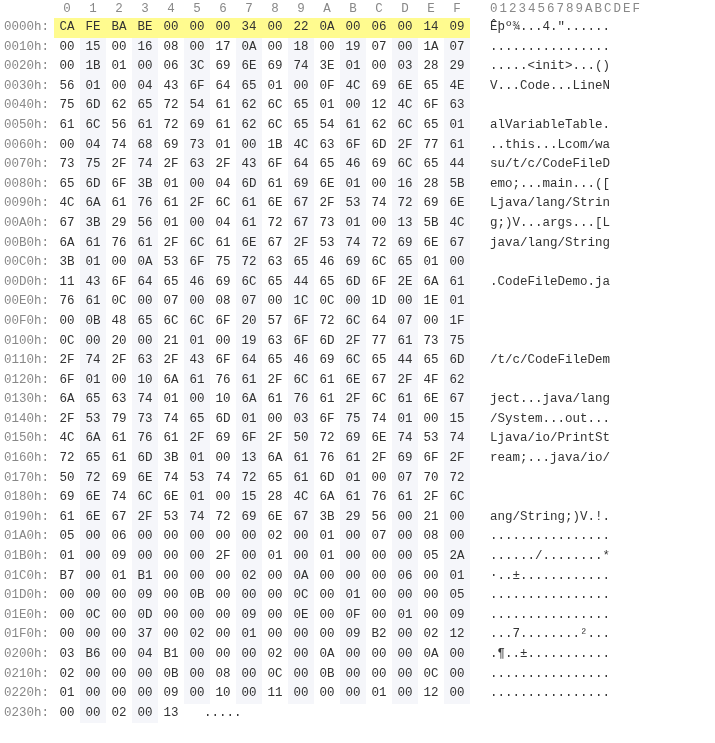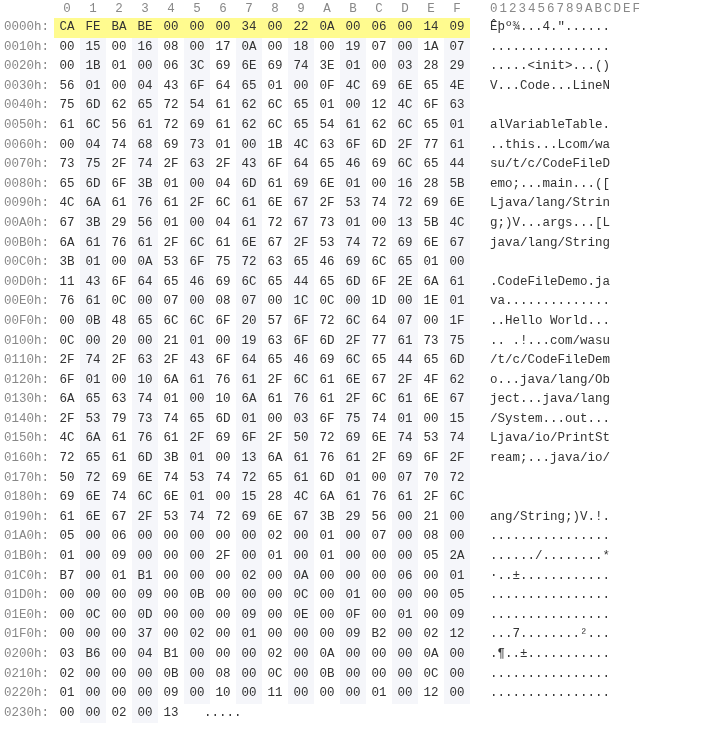--- a/index.html
+++ b/index.html
@@ -396,63 +396,60 @@
         <span class="byte stripe">07</span>
         <span class="byte">00</span>
         <span class="byte stripe">1C</span>
         <span class="byte">0C</span>
         <span class="byte stripe">00</span>
         <span class="byte">1D</span>
         <span class="byte stripe">00</span>
         <span class="byte">1E</span>
         <span class="byte stripe">01</span>
         <span class="gap"></span>
-        <span class="ascii">va..............</span>
       </div>
       <div class="row">
         <span class="offset">00F0h:</span>
         <span class="byte">00</span>
         <span class="byte stripe">0B</span>
         <span class="byte">48</span>
         <span class="byte stripe">65</span>
         <span class="byte">6C</span>
         <span class="byte stripe">6C</span>
         <span class="byte">6F</span>
         <span class="byte stripe">20</span>
         <span class="byte">57</span>
         <span class="byte stripe">6F</span>
         <span class="byte">72</span>
         <span class="byte stripe">6C</span>
         <span class="byte">64</span>
         <span class="byte stripe">07</span>
         <span class="byte">00</span>
         <span class="byte stripe">1F</span>
         <span class="gap"></span>
-        <span class="ascii">..Hello World...</span>
       </div>
       <div class="row">
         <span class="offset">0100h:</span>
         <span class="byte">0C</span>
         <span class="byte stripe">00</span>
         <span class="byte">20</span>
         <span class="byte stripe">00</span>
         <span class="byte">21</span>
         <span class="byte stripe">01</span>
         <span class="byte">00</span>
         <span class="byte stripe">19</span>
         <span class="byte">63</span>
         <span class="byte stripe">6F</span>
         <span class="byte">6D</span>
         <span class="byte stripe">2F</span>
         <span class="byte">77</span>
         <span class="byte stripe">61</span>
         <span class="byte">73</span>
         <span class="byte stripe">75</span>
         <span class="gap"></span>
-        <span class="ascii">.. .!...com/wasu</span>
       </div>
       <div class="row">
         <span class="offset">0110h:</span>
         <span class="byte">2F</span>
         <span class="byte stripe">74</span>
         <span class="byte">2F</span>
         <span class="byte stripe">63</span>
         <span class="byte">2F</span>
         <span class="byte stripe">43</span>
         <span class="byte">6F</span>
@@ -480,21 +477,20 @@
         <span class="byte stripe">61</span>
         <span class="byte">2F</span>
         <span class="byte stripe">6C</span>
         <span class="byte">61</span>
         <span class="byte stripe">6E</span>
         <span class="byte">67</span>
         <span class="byte stripe">2F</span>
         <span class="byte">4F</span>
         <span class="byte stripe">62</span>
         <span class="gap"></span>
-        <span class="ascii">o...java/lang/Ob</span>
       </div>
       <div class="row">
         <span class="offset">0130h:</span>
         <span class="byte">6A</span>
         <span class="byte stripe">65</span>
         <span class="byte">63</span>
         <span class="byte stripe">74</span>
         <span class="byte">01</span>
         <span class="byte stripe">00</span>
         <span class="byte">10</span>

